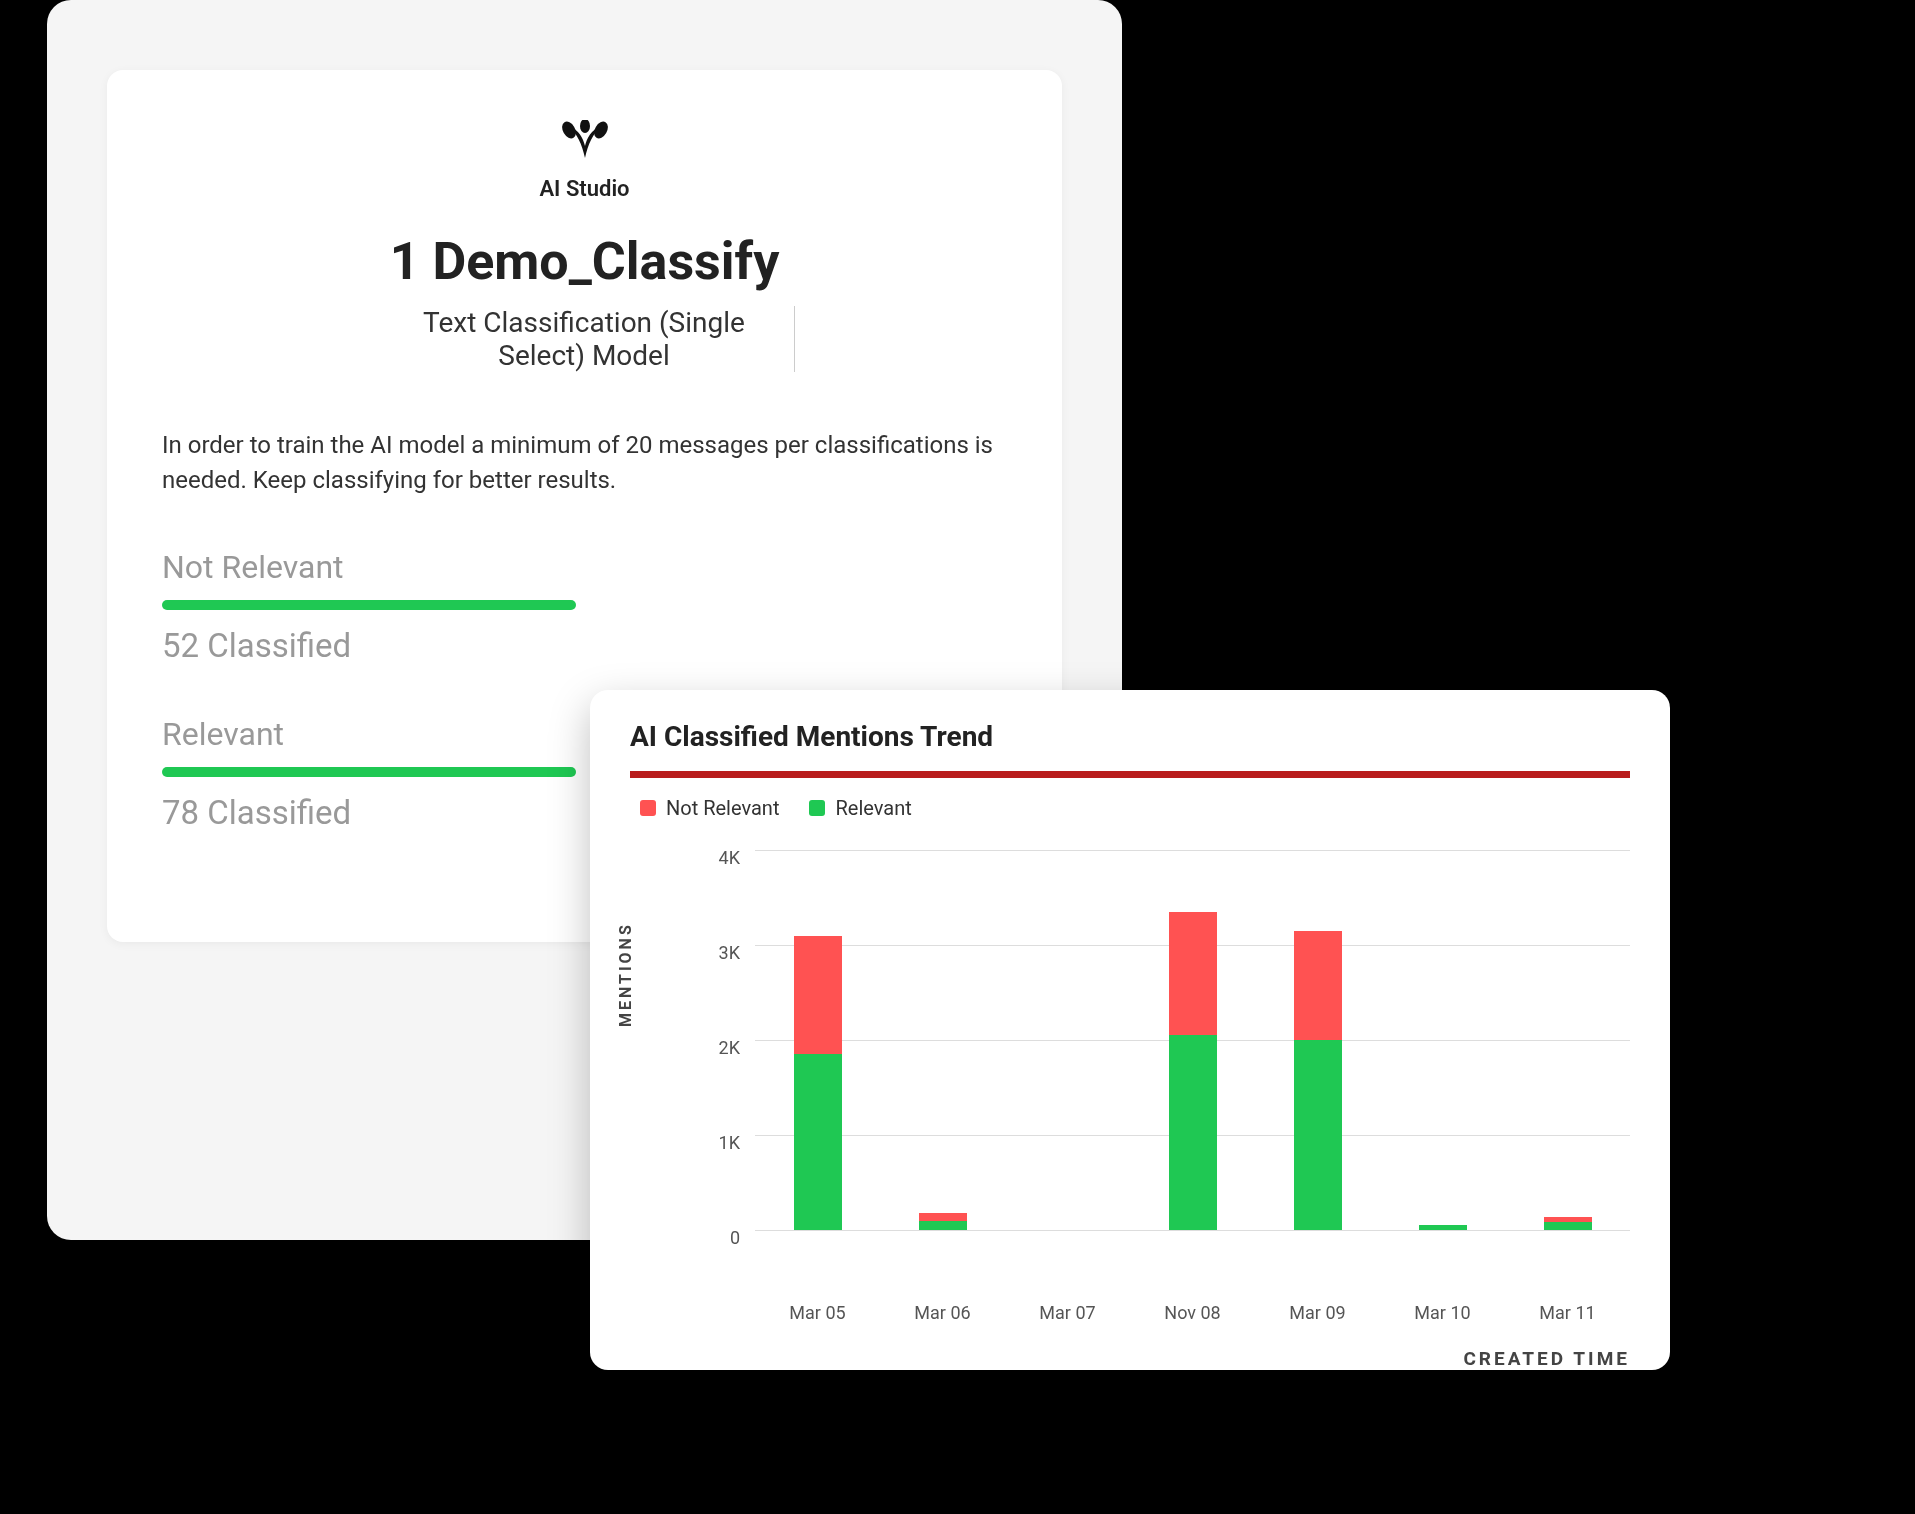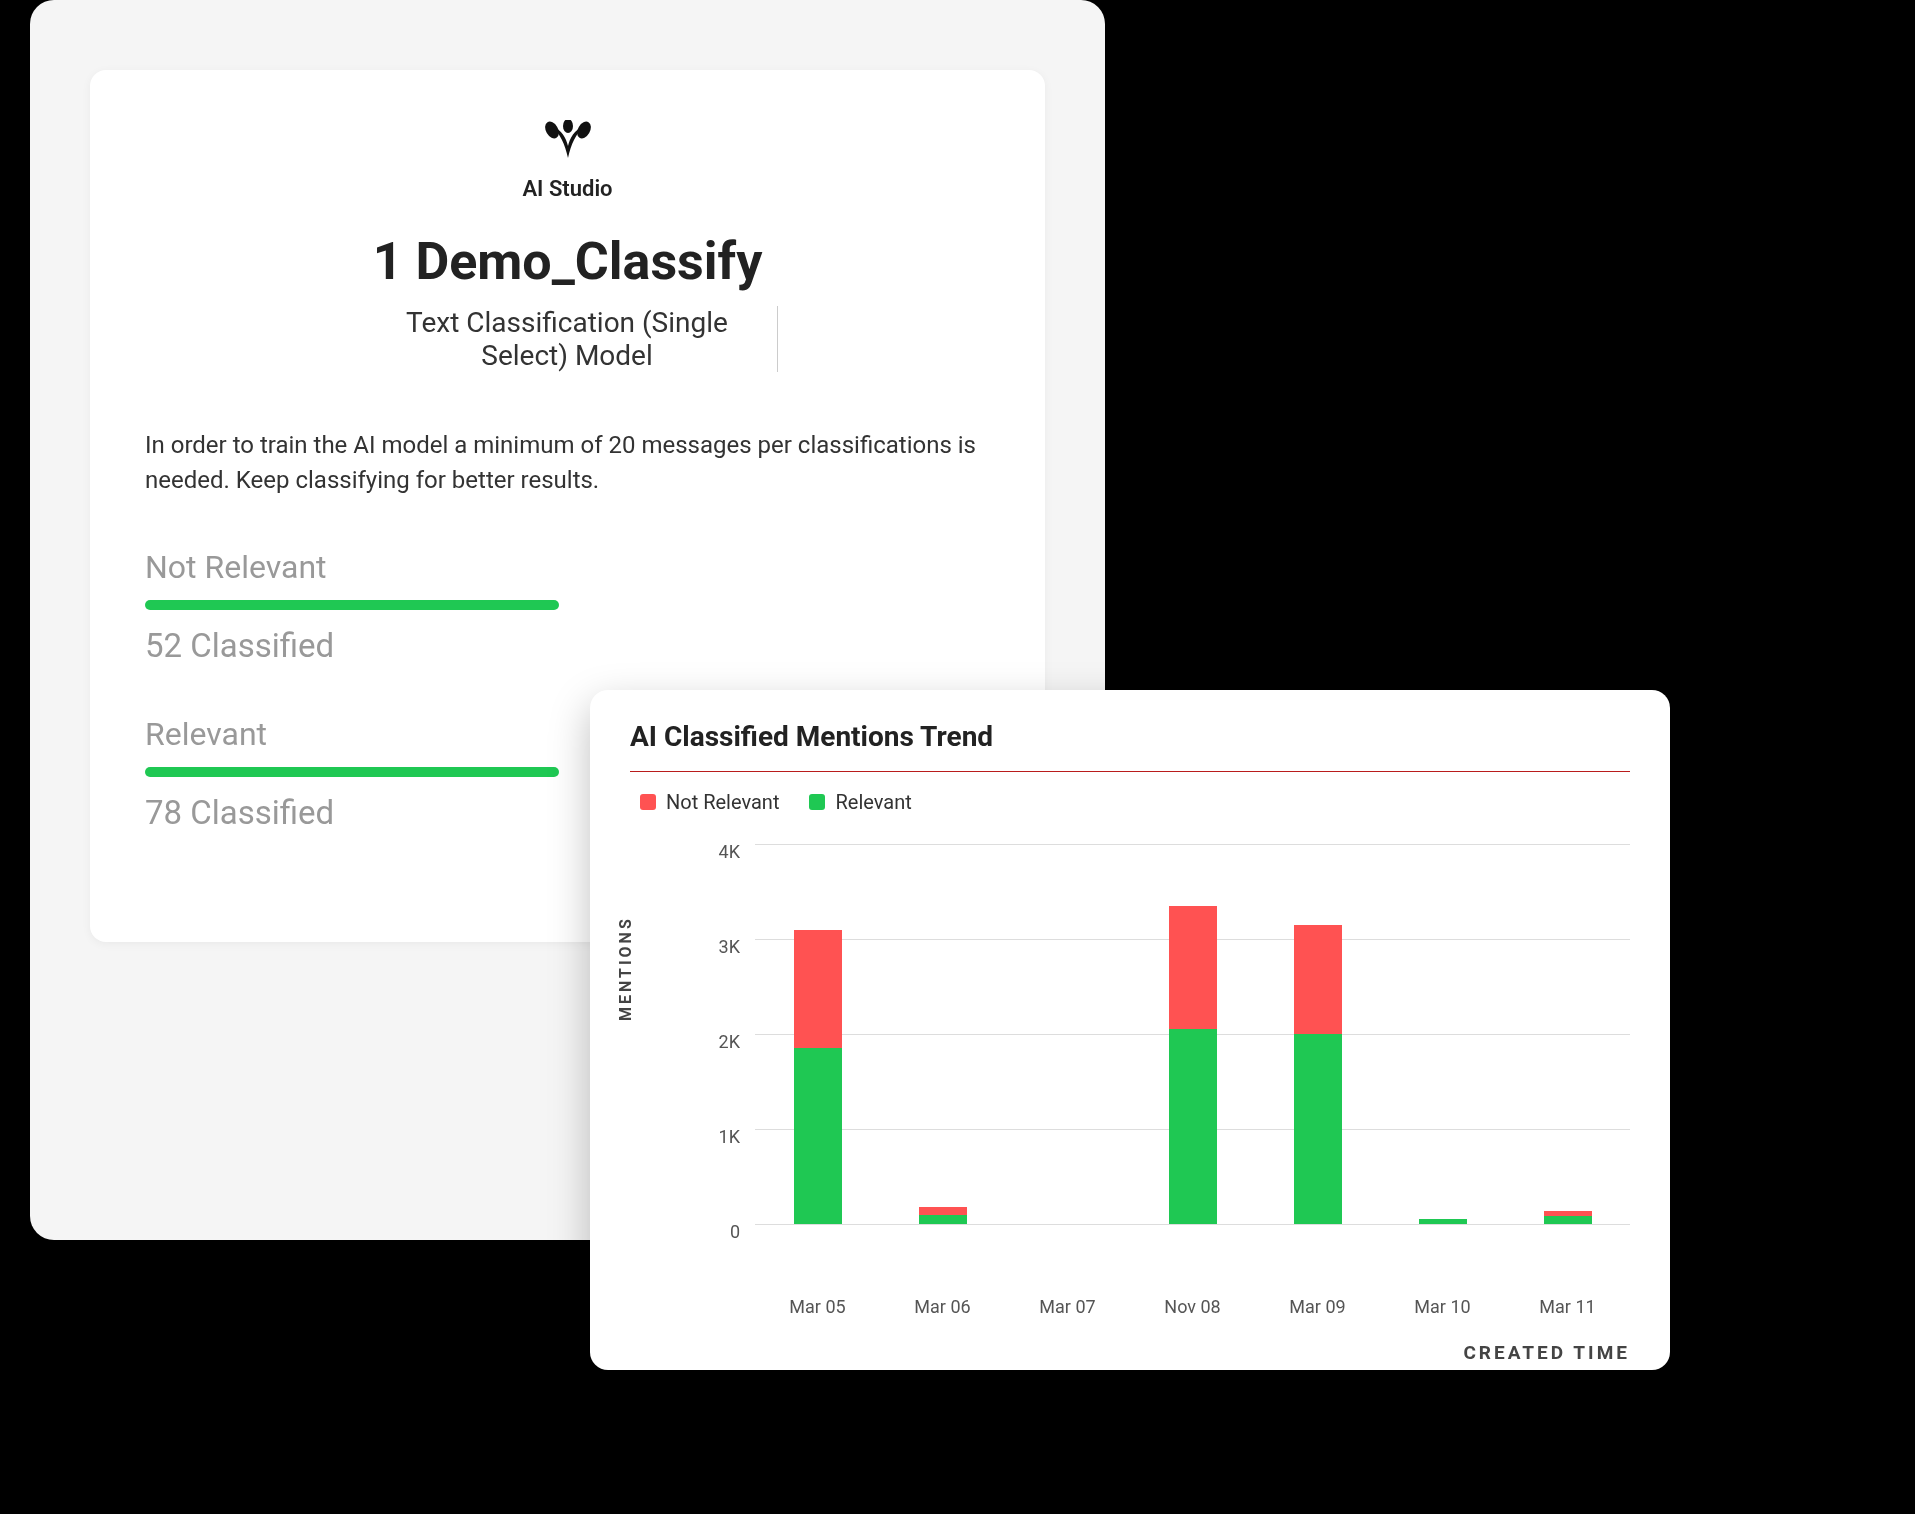--- a/index.html
+++ b/index.html
@@ -9,21 +9,21 @@
     }
     body {
       font-family: -apple-system, BlinkMacSystemFont, "Segoe UI", Roboto, Helvetica, Arial, sans-serif;
       background: #000;
       width: 1915px;
       height: 1514px;
       position: relative;
     }
     .outer-card {
       position: absolute;
-      left: 30px;
+      left: 47px;
       top: 0px;
       width: 1075px;
       height: 1240px;
       background: #f5f5f5;
       border-radius: 24px;
       padding: 70px 60px;
       box-shadow: 0 10px 30px rgba(0,0,0,0.15);
     }
     .inner-card {
       background: #fff;
@@ -111,21 +111,21 @@
       background: #fff;
       border-radius: 18px;
       padding: 30px 40px 40px 40px;
       box-shadow: 0 15px 40px rgba(0,0,0,0.25);
     }
     .chart-title {
       font-size: 28px;
       font-weight: 700;
       color: #222;
       padding-bottom: 18px;
-      border-bottom: 1px solid #b91c1c;
+      border-bottom: 7px solid #b91c1c;
       margin-bottom: 18px;
     }
     .chart-legend {
       display: flex;
       gap: 30px;
       margin-bottom: 30px;
       padding-left: 10px;
     }
     .legend-item {
       display: flex;

